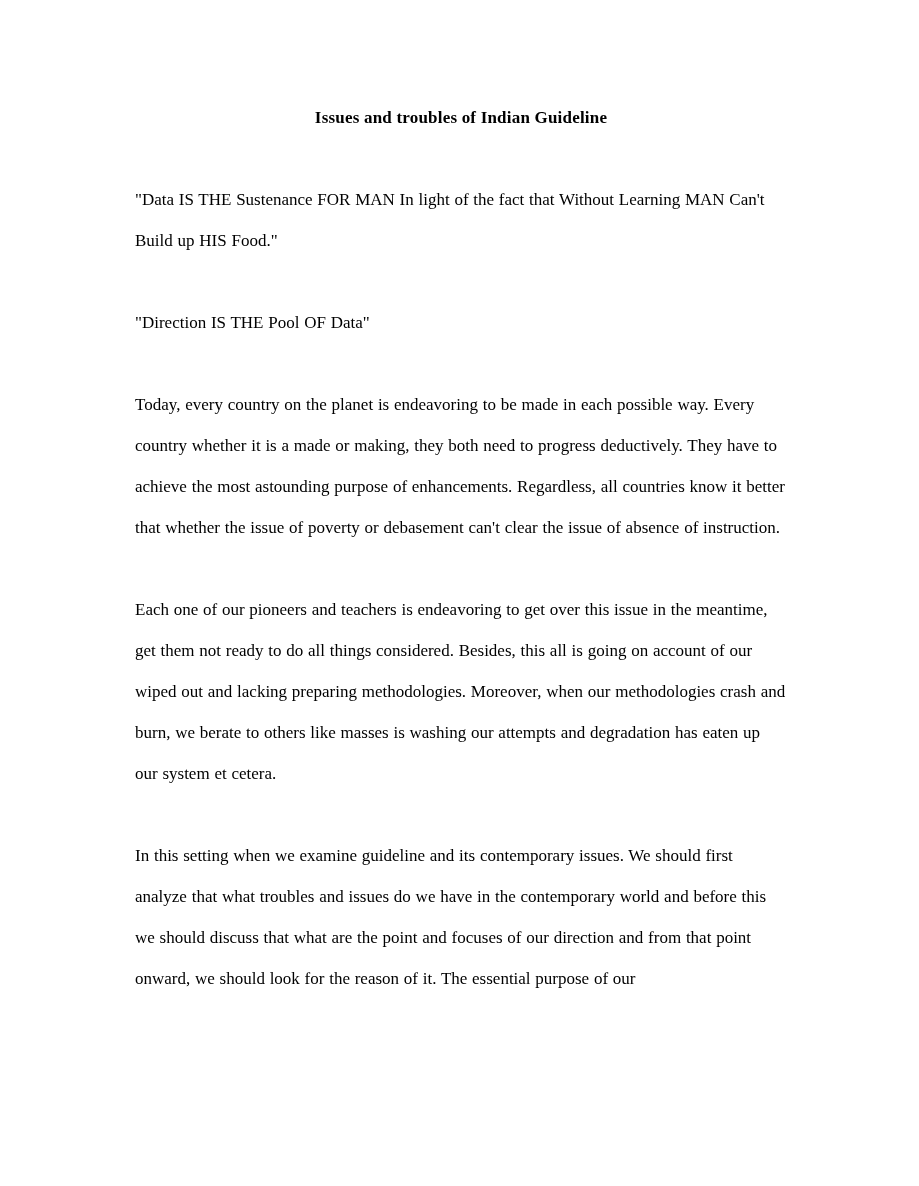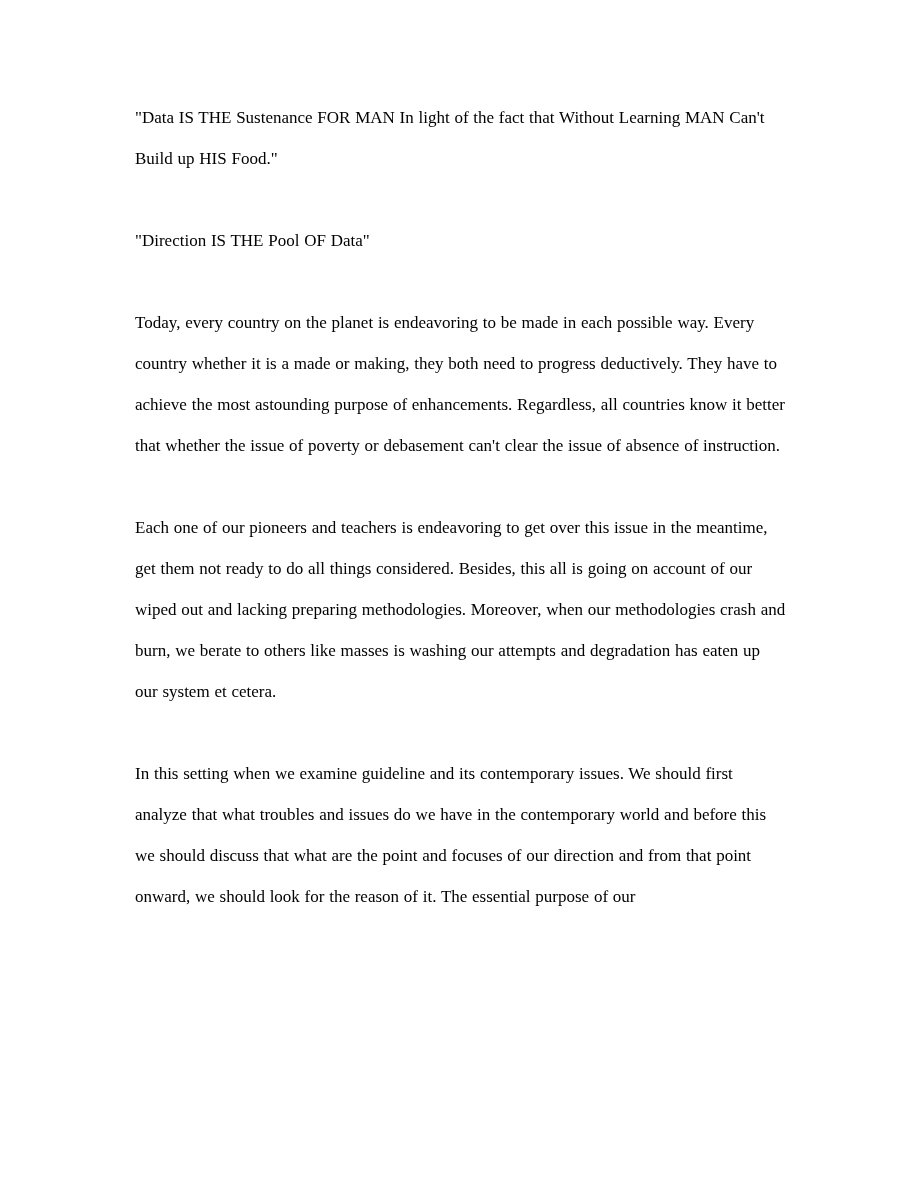--- a/index.html
+++ b/index.html
@@ -35,20 +35,21 @@
     line-height: 41px;
     margin: 0 0 41px 0;
     text-align: left;
     word-spacing: 0.5px;
   }
 </style>
 </head>
 <body>
 
 <div class="page">
+  <h1 class="doc-title">Issues and troubles of Indian Guideline</h1>
 
   <p class="doc-paragraph">"Data IS THE Sustenance FOR MAN In light of the fact that Without Learning MAN Can't Build up HIS Food."</p>
 
   <p class="doc-paragraph">"Direction IS THE Pool OF Data"</p>
 
   <p class="doc-paragraph">Today, every country on the planet is endeavoring to be made in each possible way. Every country whether it is a made or making, they both need to progress deductively. They have to achieve the most astounding purpose of enhancements. Regardless, all countries know it better that whether the issue of poverty or debasement can't clear the issue of absence of instruction.</p>
 
   <p class="doc-paragraph">Each one of our pioneers and teachers is endeavoring to get over this issue in the meantime, get them not ready to do all things considered. Besides, this all is going on account of our wiped out and lacking preparing methodologies. Moreover, when our methodologies crash and burn, we berate to others like masses is washing our attempts and degradation has eaten up our system et cetera.</p>
 
   <p class="doc-paragraph">In this setting when we examine guideline and its contemporary issues. We should first analyze that what troubles and issues do we have in the contemporary world and before this we should discuss that what are the point and focuses of our direction and from that point onward, we should look for the reason of it. The essential purpose of our</p>

